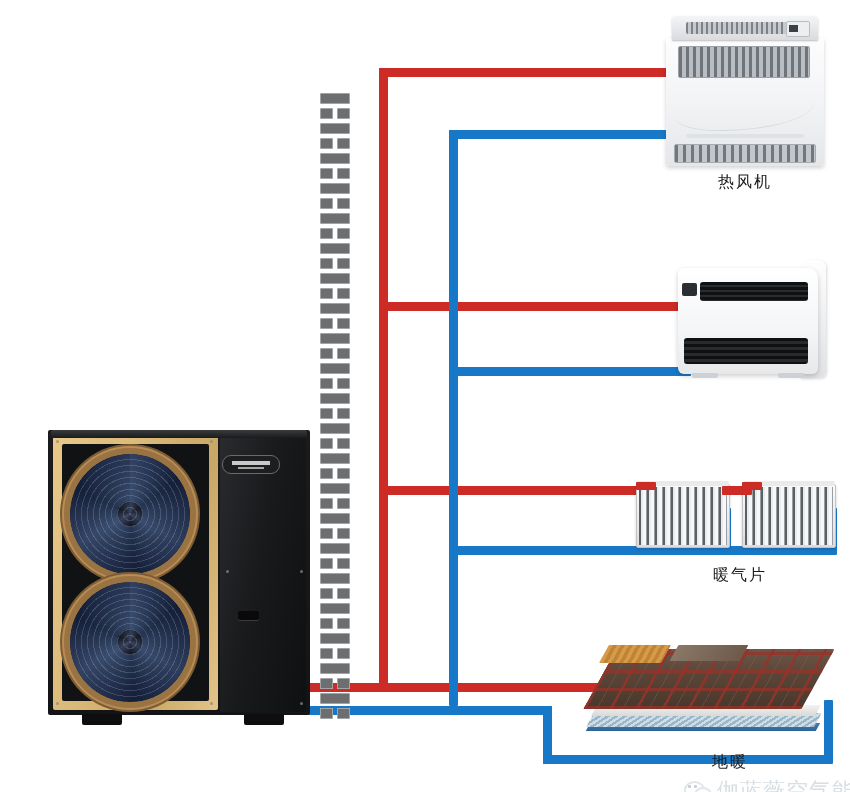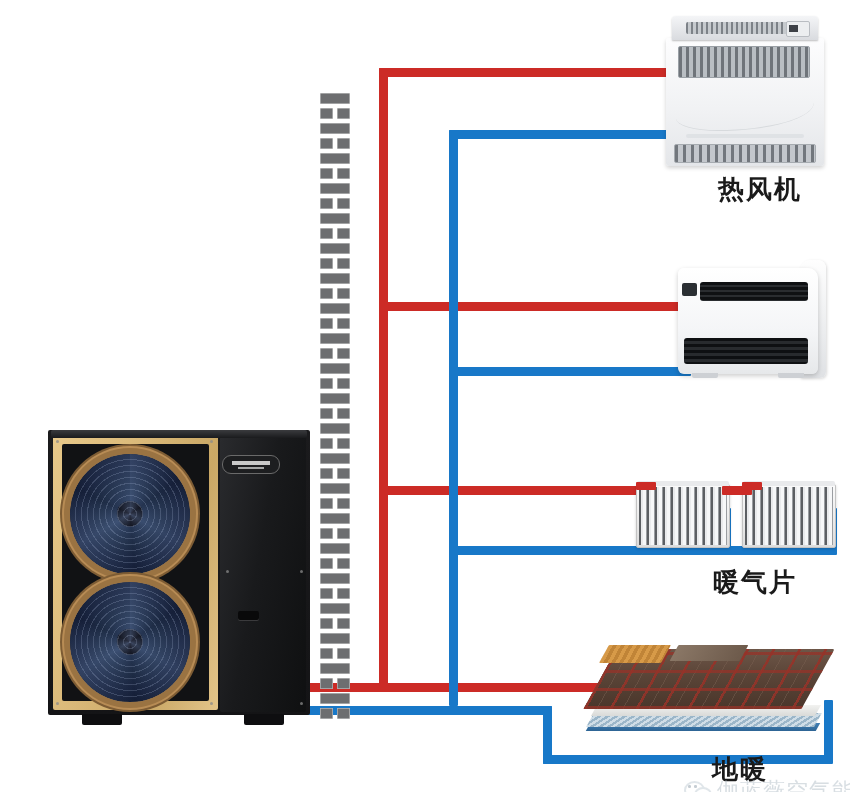--- a/index.html
+++ b/index.html
@@ -131,22 +131,22 @@
   .fh-tile{position:absolute;left:86px;top:2px;width:70px;height:16px;transform:skewX(-29deg);
       background:linear-gradient(90deg,#8a7766,#6d5a4b);border-radius:1px;}
   .fh-screed{position:absolute;left:6px;top:62px;width:224px;height:11px;transform:skewX(-29deg);
       background:linear-gradient(180deg,#f2f2f0,#d9dad8);}
   .fh-insul{position:absolute;left:2px;top:70px;width:228px;height:14px;transform:skewX(-29deg);
       background:repeating-linear-gradient(135deg,#9bb6c9 0 3px,#cfdde7 3px 6px);}
   .fh-base{position:absolute;left:0px;top:80px;width:230px;height:8px;transform:skewX(-29deg);
       background:linear-gradient(180deg,#3f7fb5,#2d6494);}
 
   
-  .label{position:absolute;font-size:26px;color:#1a1a1a;letter-spacing:2px;white-space:nowrap;
-         font-family:"DejaVu Sans","Liberation Sans",sans-serif;font-weight:700;}
+  .label{position:absolute;font-size:16px;color:#1a1a1a;letter-spacing:2px;white-space:nowrap;
+         font-family:"DejaVu Sans","Liberation Sans",sans-serif;font-weight:400;}
 
   
   #watermark{position:absolute;left:684px;top:742px;display:flex;align-items:center;gap:7px;opacity:.55;margin-top:34px;}
   .wm-text{font-size:22px;color:#b9c4cc;letter-spacing:1px;white-space:nowrap;
            font-family:"DejaVu Sans","Liberation Sans",sans-serif;}
   .wc-icon{position:relative;width:26px;height:20px;}
   .wc-icon .b1,.wc-icon .b2{position:absolute;border-radius:50%;background:#ffffff;
            border:2px solid #c8d2d9;}
   .wc-icon .b1{left:0;top:0;width:17px;height:14px;}
   .wc-icon .b2{left:10px;top:6px;width:14px;height:12px;}

